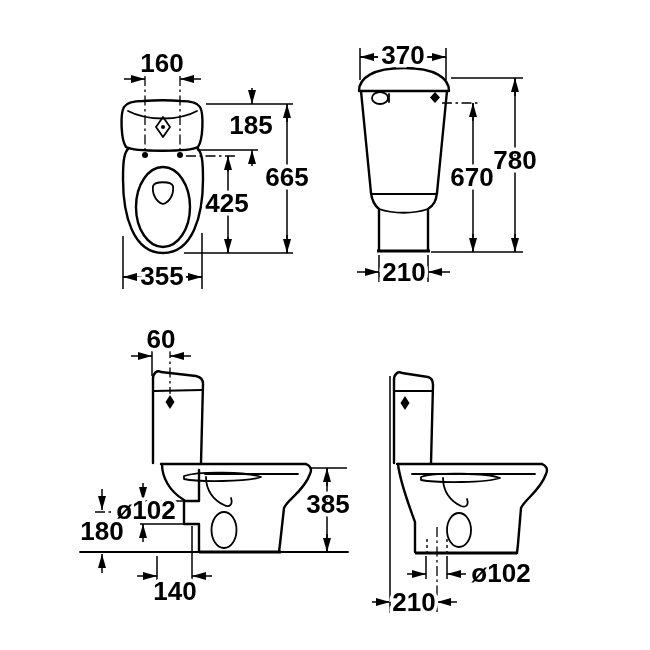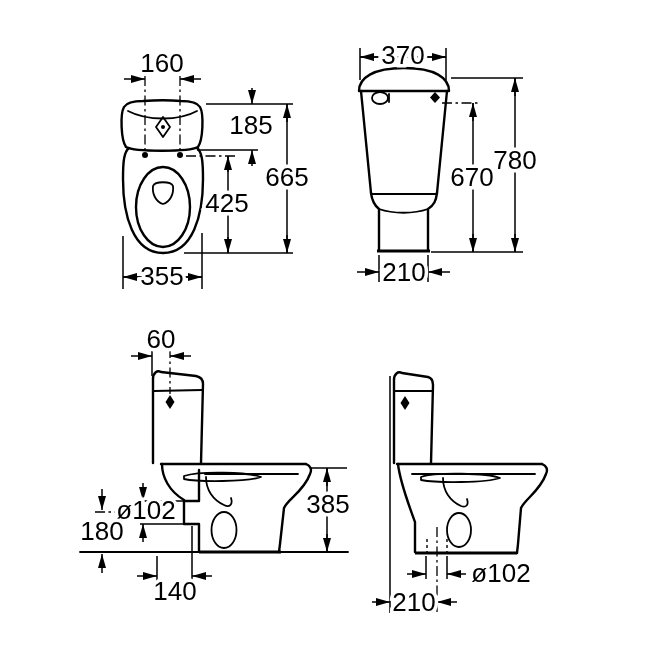--- a/index.html
+++ b/index.html
@@ -1,16 +1,16 @@
 <!DOCTYPE html>
 <html><head>
 <meta charset="utf-8">
 <style>
   html,body{margin:0;padding:0;background:#ffffff;}
-  .page{width:582px;height:650px;background:#ffffff;overflow:hidden;}
+  .page{width:582px;height:650px;background:#ffffff;overflow:hidden;font-weight:bold;}
   svg{display:block;}
   .outline{fill:none;stroke:#000;stroke-width:2.4;stroke-linecap:round;stroke-linejoin:round;}
   .thin{fill:none;stroke:#000;stroke-width:1.8;stroke-linecap:round;stroke-linejoin:round;}
   .thick{fill:none;stroke:#000;stroke-width:3.2;stroke-linecap:butt;}
   .dim{fill:none;stroke:#000;stroke-width:1.5;stroke-linecap:butt;}
   .cl{fill:none;stroke:#000;stroke-width:1.3;stroke-dasharray:10 3.5 2.5 3.5;}
   .dash{fill:none;stroke:#000;stroke-width:1.4;stroke-dasharray:3 3;}
   .solid{fill:#000;stroke:none;}
   .dim-label{font-family:"Liberation Sans",sans-serif;font-size:26px;fill:#000;
              stroke:#fff;stroke-width:7px;paint-order:stroke;text-anchor:middle;}

